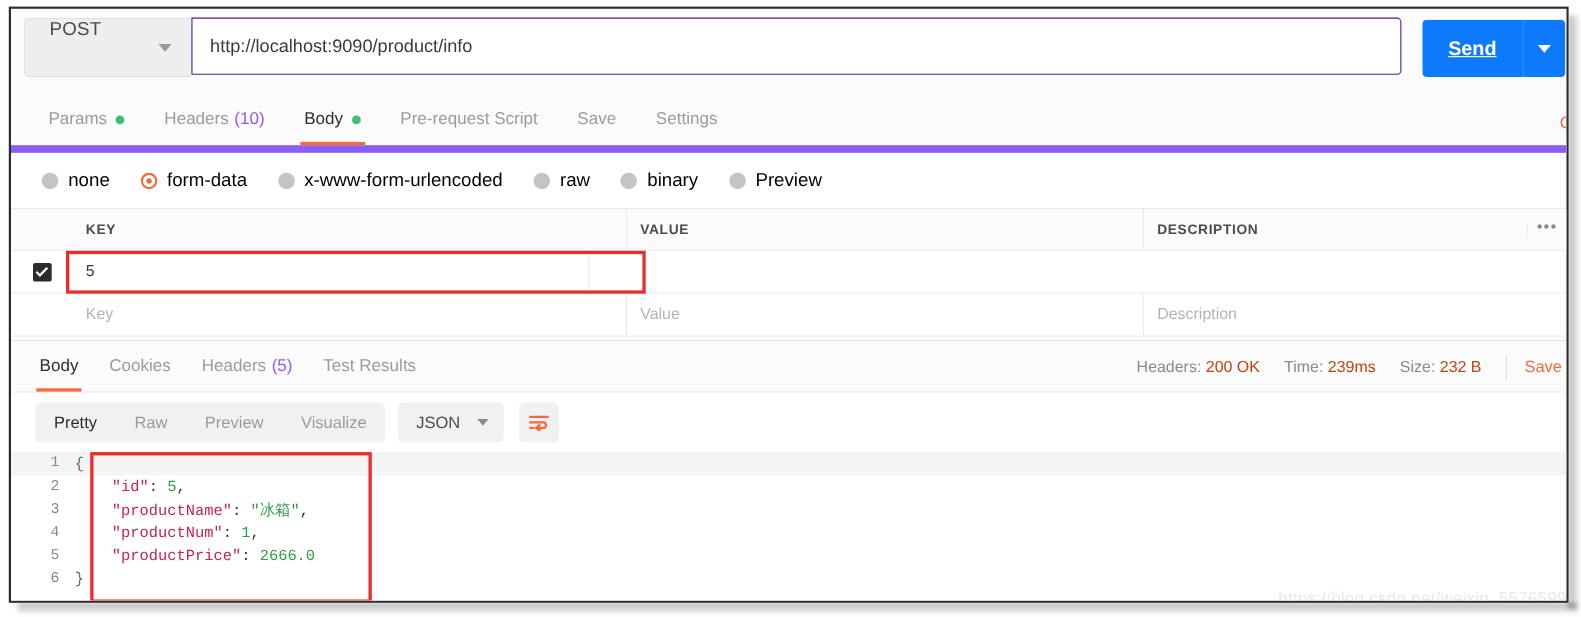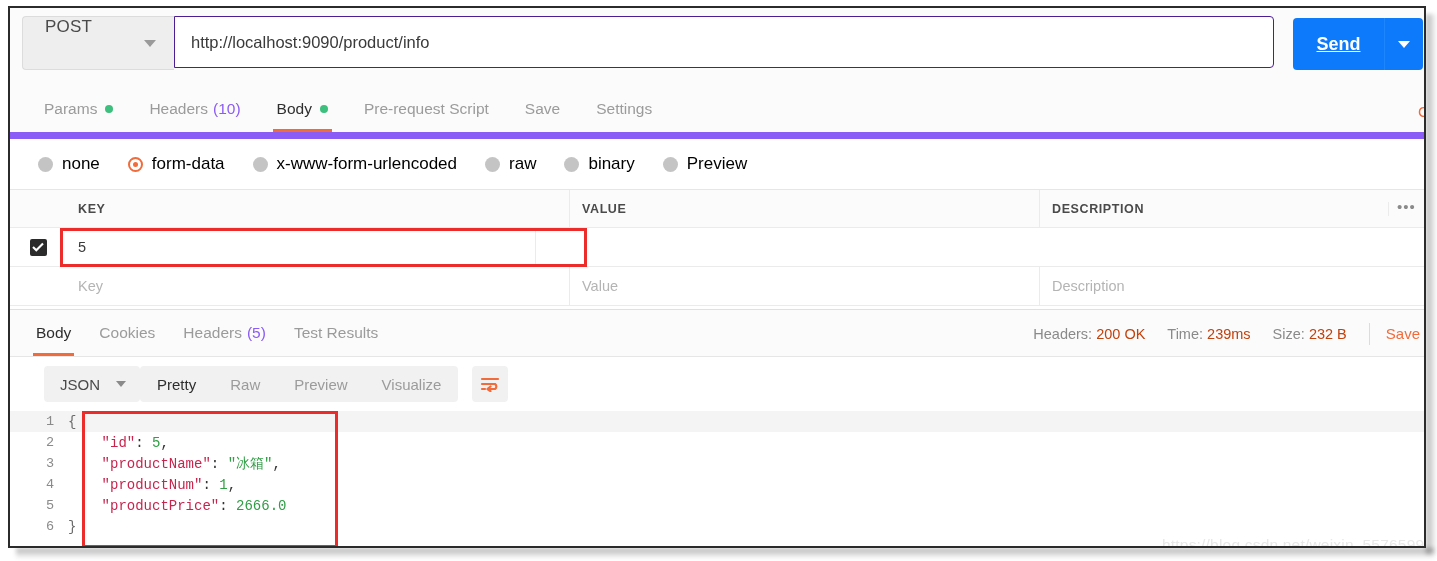--- a/index.html
+++ b/index.html
@@ -477,37 +477,37 @@
       <div class="stat">
         <span>Size:</span>
         <b>232 B</b>
       </div>
       <div class="sep"></div>
       <div id="save-response">Save</div>
     </div>
   </div>
 
   <div id="fmt-bar">
+    <div id="fmt-seg">
+      <div class="fmt-item active">
+        <span>Pretty</span>
+      </div>
+      <div class="fmt-item">
+        <span>Raw</span>
+      </div>
+      <div class="fmt-item">
+        <span>Preview</span>
+      </div>
+      <div class="fmt-item">
+        <span>Visualize</span>
+      </div>
+    </div>
     <div id="lang-select">
       <span>JSON</span>
       <span class="caret"></span>
-    </div>
-    <div id="fmt-seg">
-      <div class="fmt-item active">
-        <span>Pretty</span>
-      </div>
-      <div class="fmt-item">
-        <span>Raw</span>
-      </div>
-      <div class="fmt-item">
-        <span>Preview</span>
-      </div>
-      <div class="fmt-item">
-        <span>Visualize</span>
-      </div>
     </div>
     <div id="wrap-btn">
       <svg width="20" height="16" viewBox="0 0 20 16">
         <path d="M2 3 H18" stroke="#f26b3a" stroke-width="2.2" stroke-linecap="round"></path>
         <path d="M2 8 H15 A3 3 0 0 1 15 13 H8" stroke="#f26b3a" stroke-width="2.2" fill="none" stroke-linecap="round"></path>
         <path d="M10.5 10.5 L7.5 13 L10.5 15.2" stroke="#f26b3a" stroke-width="2.2" fill="none" stroke-linecap="round" stroke-linejoin="round"></path>
         <path d="M2 13 H5" stroke="#f26b3a" stroke-width="2.2" stroke-linecap="round"></path>
       </svg>
     </div>
   </div>

